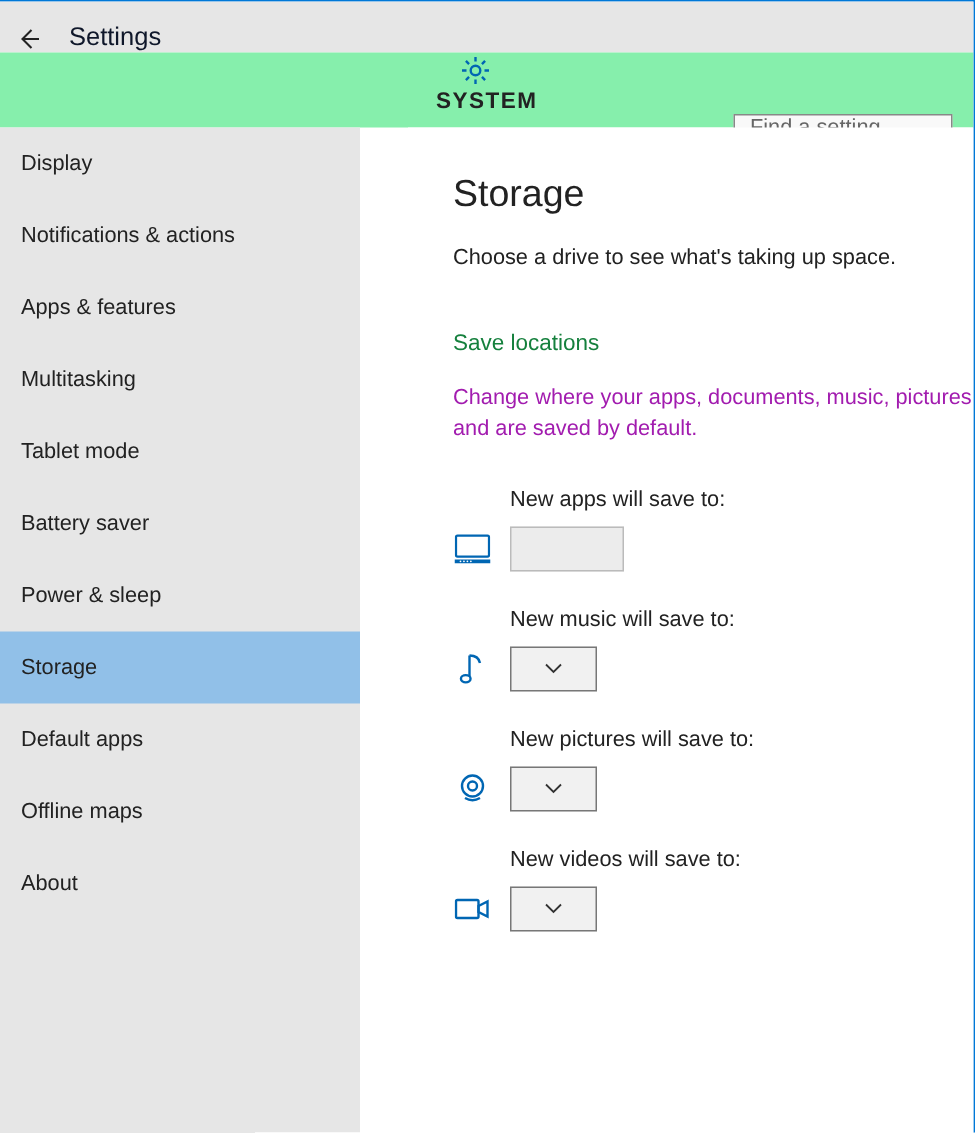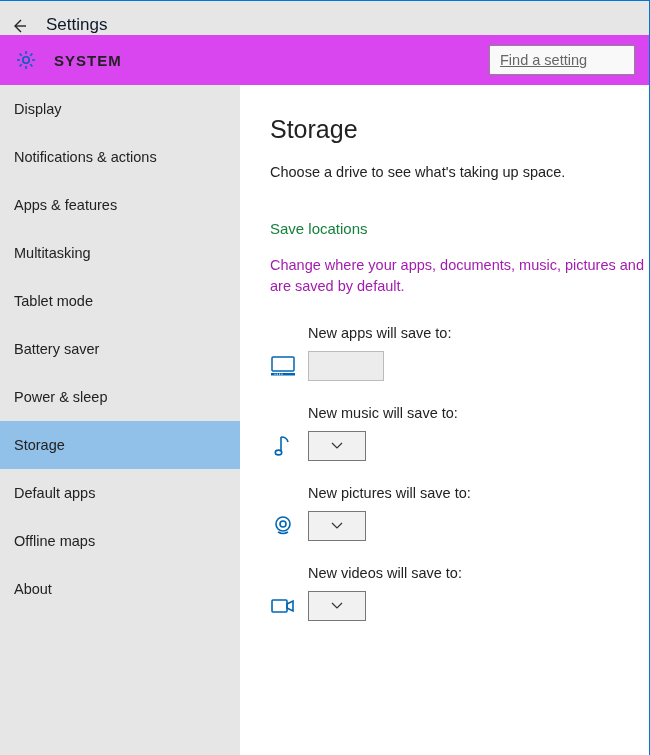--- a/index.html
+++ b/index.html
@@ -17,24 +17,25 @@
     background: #e6e6e6;
     display: flex;
     align-items: flex-end;
     padding: 0 10px;
     gap: 18px;
     font-size: 17px;
     color: #0f172a;
   }
   .header {
     height: 50px;
-    background: #d946ef;
+    background: #86efac;
     display: flex;
     align-items: center;
     padding: 0 14px;
+    flex-direction: column;
   }
   .gear {
     color: #0066b3;
     margin-right: 16px;
     display: flex;
     align-items: center;
   }
   .sys-label {
     font-weight: 600;
     font-size: 15px;
@@ -50,20 +51,21 @@
     padding: 0 10px;
     font-size: 14.5px;
     color: #666;
     display: flex;
     align-items: center;
     text-decoration: underline;
   }
   .content {
     display: flex;
     height: calc(100% - 84px);
+    gap: 32px;
   }
   .sidebar {
     width: 240px;
     background: #e6e6e6;
     padding-top: 0;
   }
   .side-item {
     height: 48px;
     display: flex;
     align-items: center;

